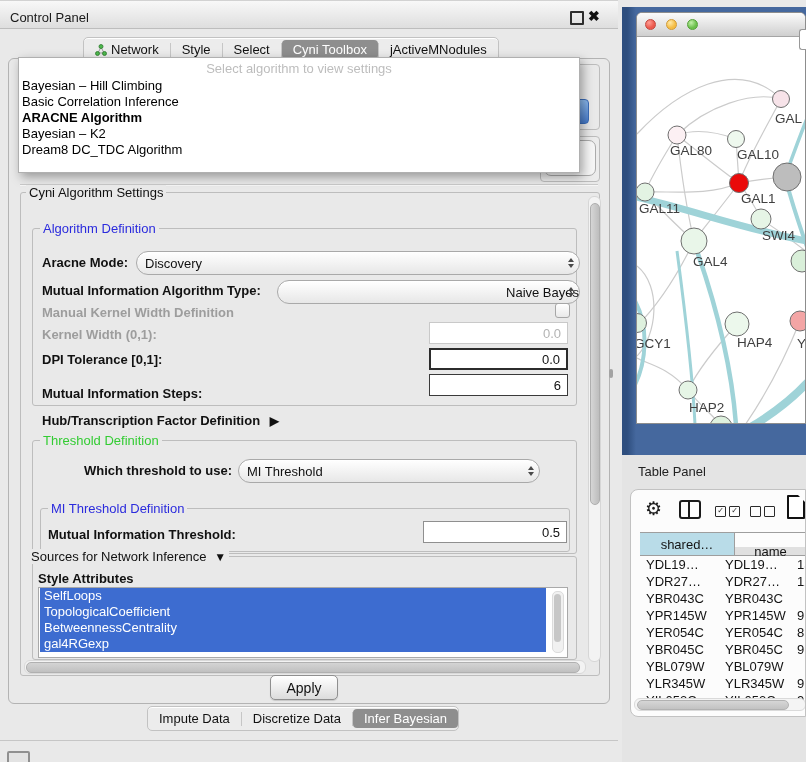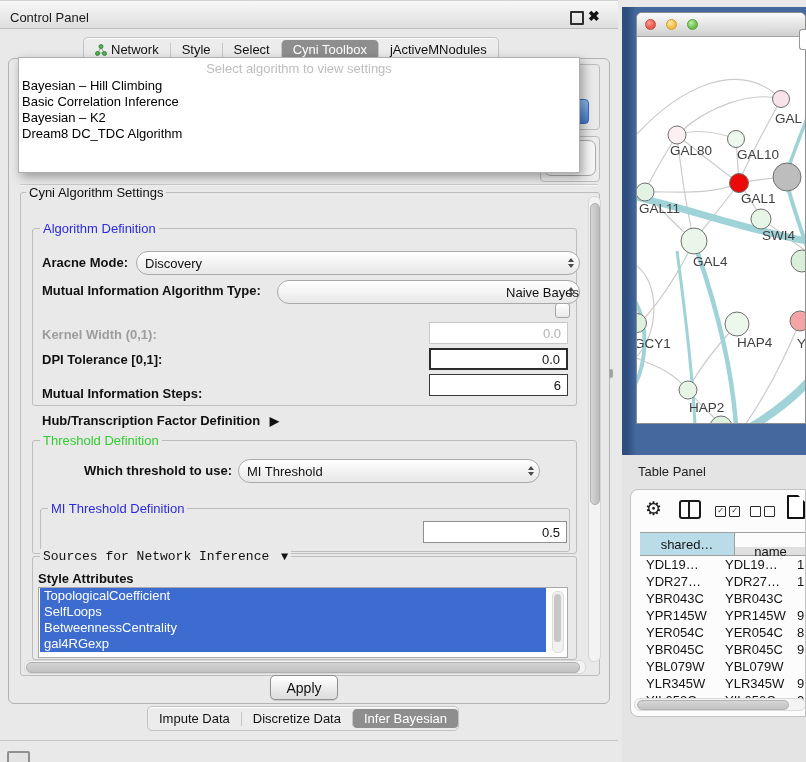--- a/index.html
+++ b/index.html
@@ -44,21 +44,21 @@
   .legend.green{color:#33cc33;}
   #main-group{left:20px;top:192px;width:578px;height:482px;}
   #main-legend{left:26px;top:185px;}
   #algdef-group{left:32px;top:228px;width:543px;height:176px;}
   #algdef-legend{left:40px;top:221px;}
   #thresh-group{left:32px;top:440px;width:543px;height:112px;}
   #thresh-legend{left:40px;top:433px;}
   #mithresh-group{left:40px;top:508px;width:528px;height:42px;}
   #mithresh-legend{left:48px;top:501px;}
   #sources-group{left:32px;top:556px;width:543px;height:102px;}
-  #sources-legend{left:40px;top:549px;font-family:Liberation Mono, monospace;}
+  #sources-legend{left:28px;top:549px;}
   
   .lbl{font-size:13px;color:#111;white-space:nowrap;}
   .lbl.b{font-weight:bold;}
   .lbl.dis{color:#9d9d9d;font-weight:bold;}
   .combo{height:22px;border:1px solid #a9a9a9;border-radius:12px;background:linear-gradient(#ffffff,#e7e7e7);
     box-shadow:inset 0 1px 0 #fff;display:flex;align-items:center;font-size:13px;color:#111;padding-left:8px;}
   .spin{position:absolute;right:5px;top:50%;transform:translateY(-50%);display:flex;flex-direction:column;align-items:center;gap:2px;}
   .spin .up{width:0;height:0;border-left:3.5px solid transparent;border-right:3.5px solid transparent;border-bottom:4.5px solid #4a4a4a;}
   .spin .dn{width:0;height:0;border-left:3.5px solid transparent;border-right:3.5px solid transparent;border-top:4.5px solid #4a4a4a;}
   .field{height:22px;background:#fff;display:flex;align-items:center;justify-content:flex-end;
@@ -167,20 +167,21 @@
   <div class="abs bgroup1"></div>
   <div class="abs bluebtn"></div>
   <div class="abs bgroup2"></div>
   <div class="abs bgroup2-combo"></div>
 
   <div class="abs popup">
     <div class="prompt">Select algorithm to view settings</div>
     <div id="algo-options">
         <div class="opt">Bayesian – Hill Climbing</div>
         <div class="opt">Basic Correlation Inference</div>
+        <div class="opt sel">ARACNE Algorithm</div>
         <div class="opt">Bayesian – K2</div>
         <div class="opt">Dream8 DC_TDC Algorithm</div>
       </div>
   </div>
 
   <div class="abs group" id="main-group"></div>
   <div class="abs legend" id="main-legend">Cyni Algorithm Settings</div>
   <div class="abs vscroll">
       <div class="vthumb"></div>
     </div>
@@ -199,20 +200,21 @@
 
   <div class="abs lbl b" style="left:42px;top:283px;">Mutual Information Algorithm Type:</div>
   <div class="abs combo" style="left:277px;top:280px;width:293px;justify-content:flex-end;">
     <span>Naive Bayes</span>
     <span class="spin">
         <span class="up"></span>
         <span class="dn"></span>
       </span>
   </div>
 
+  <div class="abs lbl dis" style="left:42px;top:305px;">Manual Kernel Width Definition</div>
   <div class="abs checkbox" style="left:555px;top:303px;"></div>
 
   <div class="abs lbl dis" style="left:42px;top:327px;">Kernel Width (0,1):</div>
   <div class="abs field dis" style="left:429px;top:322px;width:139px;">0.0</div>
 
   <div class="abs lbl b" style="left:42px;top:352px;">DPI Tolerance [0,1]:</div>
   <div class="abs field strong" style="left:429px;top:348px;width:139px;">0.0</div>
 
   <div class="abs lbl b" style="left:42px;top:386px;">Mutual Information Steps:</div>
   <div class="abs field med" style="left:429px;top:374px;width:139px;">6</div>
@@ -229,32 +231,33 @@
   <div class="abs combo" style="left:238px;top:459px;width:292px;">
     <span>MI Threshold</span>
     <span class="spin">
         <span class="up"></span>
         <span class="dn"></span>
       </span>
   </div>
 
   <div class="abs group" id="mithresh-group"></div>
   <div class="abs legend blue" id="mithresh-legend">MI Threshold Definition</div>
+  <div class="abs lbl b" style="left:48px;top:527px;">Mutual Information Threshold:</div>
   <div class="abs field norm" style="left:423px;top:521px;width:144px;">0.5</div>
 
   <div class="abs group" id="sources-group"></div>
   <div class="abs legend" id="sources-legend">
     <span>Sources for Network Inference</span>
     <span class="arrowglyph" style="margin-left:4px;">▼</span>
   </div>
   <div class="abs lbl b" style="left:38px;top:571px;">Style Attributes</div>
   <div class="abs attrlist">
     <div id="attr-items">
+        <div class="item">SelfLoops</div>
         <div class="item">TopologicalCoefficient</div>
-        <div class="item">SelfLoops</div>
         <div class="item">BetweennessCentrality</div>
         <div class="item">gal4RGexp</div>
       </div>
     <div class="attr-scroll">
         <div class="attr-thumb"></div>
       </div>
   </div>
 
   <div class="abs hscroll">
       <div class="hthumb"></div>

